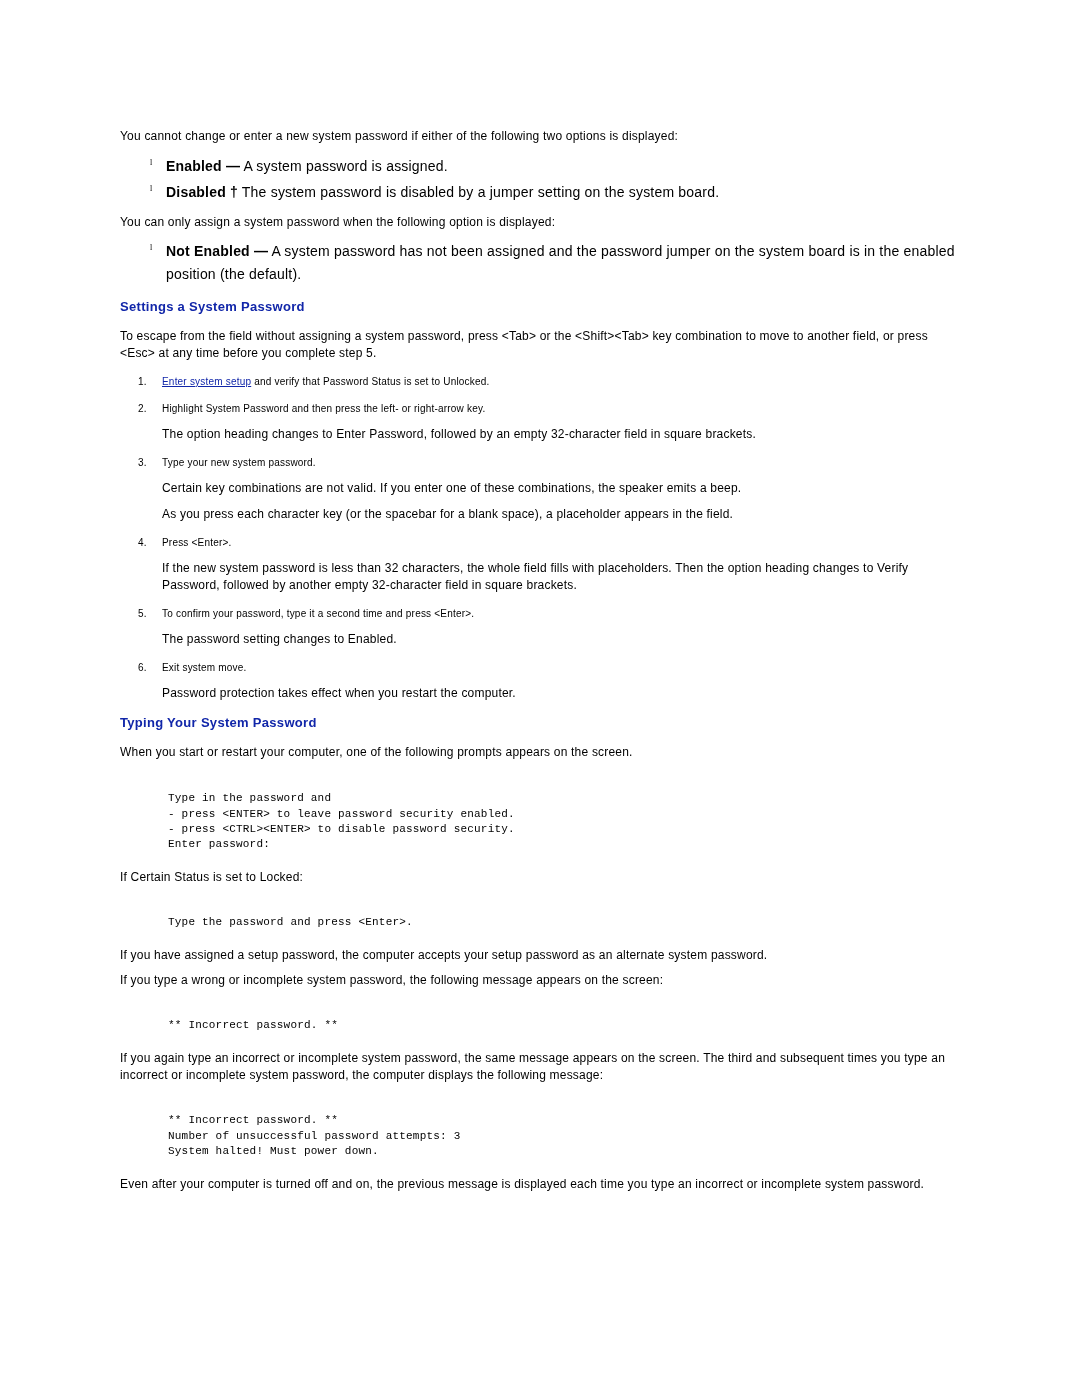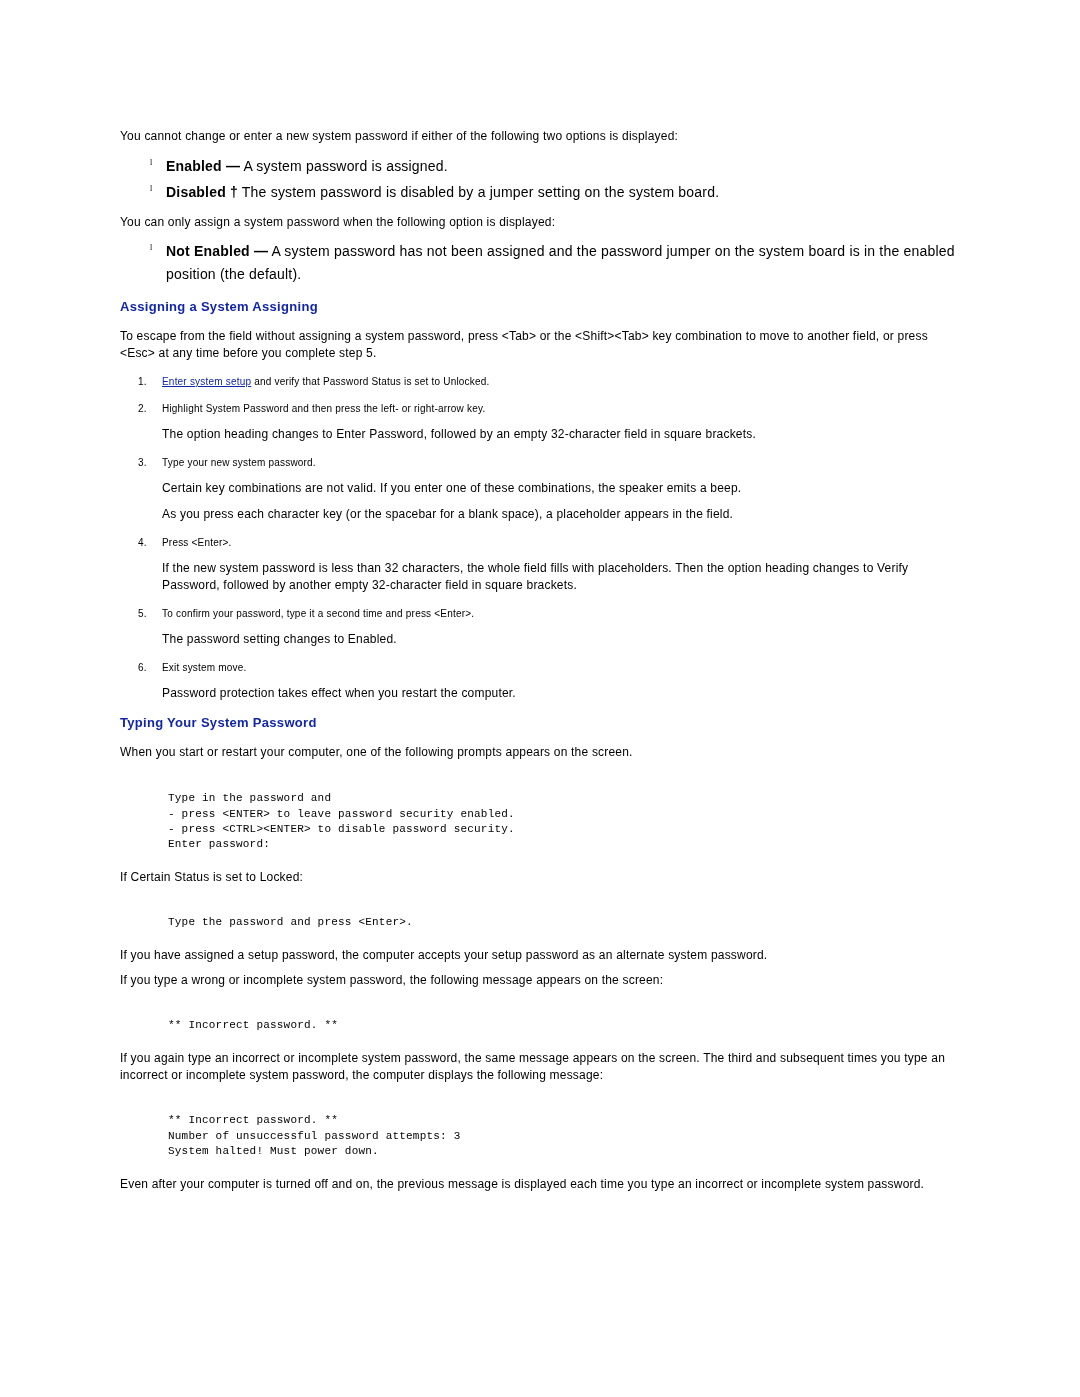--- a/index.html
+++ b/index.html
@@ -94,21 +94,21 @@
   <p>You cannot change or enter a new system password if either of the following two options is displayed:</p>
   <ul class="bullets">
     <li><span class="bold">Enabled —</span><span> A system password is assigned.</span></li>
     <li><span class="bold">Disabled †</span><span> The system password is disabled by a jumper setting on the system board.</span></li>
   </ul>
   <p>You can only assign a system password when the following option is displayed:</p>
   <ul class="bullets">
     <li><span class="bold">Not Enabled —</span><span> A system password has not been assigned and the password jumper on the system board is in the enabled position (the default).</span></li>
   </ul>
 
-  <h3 class="section">Assigning a System Assigning</h3>
+  <h3 class="section">Settings a System Password</h3>
   <p>To escape from the field without assigning a system password, press &lt;Tab&gt; or the &lt;Shift&gt;&lt;Tab&gt; key combination to move to another field, or press &lt;Esc&gt; at any time before you complete step 5.</p>
   <ol class="steps">
     <li>
       <a href="#" class="link">Enter system setup</a><span> and verify that Password Status is set to Unlocked.</span>
     </li>
     <li>
       <span>Highlight System Password and then press the left- or right-arrow key.</span>
       <p>The option heading changes to Enter Password, followed by an empty 32-character field in square brackets.</p>
     </li>
     <li>

